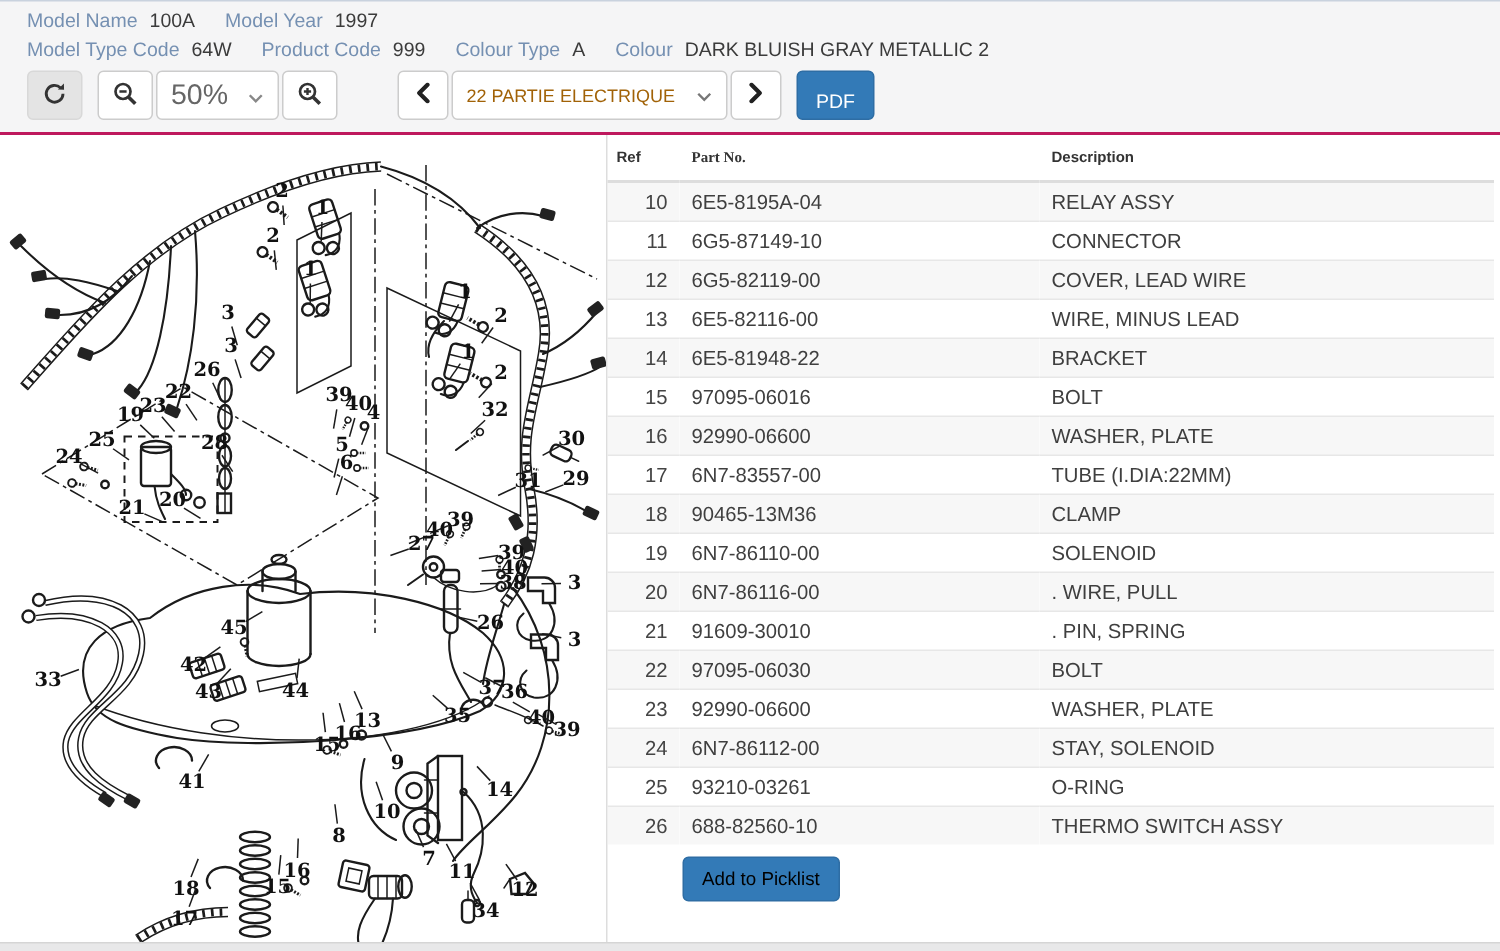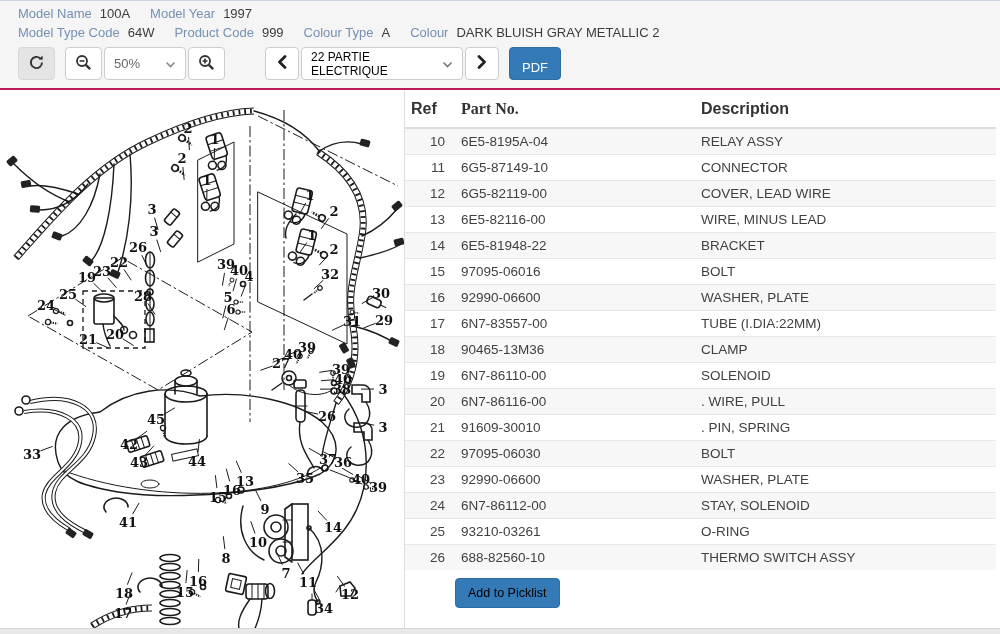--- a/index.html
+++ b/index.html
@@ -25,39 +25,39 @@
     border-radius:4px; display:flex; align-items:center; justify-content:center;
     padding:0 9px; cursor:pointer;
   }
   .tb-btn.gray { background:#e4e4e4; border-color:#d8d8d8; }
   .tb-group { display:flex; gap:2px; }
   .g1 { margin-left:10px; }
   .g2 { margin-left:40px; }
   .tb-select {
     height:33px; background:#fff; border:1px solid #ccc; border-radius:4px;
     display:flex; align-items:center; justify-content:space-between;
-    padding:0 9px; cursor:pointer; color:#666; font-size:13px;
+    padding:0 9px; cursor:pointer; color:#666; font-size:19px;
   }
   .tb-select.zoom { width:82px; }
-  .tb-select.section { width:162px; font-size:12px; color:#000000; }
+  .tb-select.section { width:184px; font-size:12px; color:#a16207; }
   .btn-primary {
     height:33px; margin-left:10px; padding:12px 12px;
     background:#337ab7; border:1px solid #2e6da4; border-radius:4px;
     color:#fff; font-size:13px; cursor:pointer;
     font-family:"Liberation Sans", sans-serif;
   }
   
   .content { display:flex; height:538px; }
   .diagram-pane { width:405px; border-right:1px solid #ddd; background:#fff; }
   .diagram-pane svg { display:block; }
   .table-pane { flex:1; padding-right:4px; }
   table.parts { width:100%; border-collapse:collapse; font-size:13.5px; color:#3f3f3f; table-layout:fixed; }
   table.parts th {
     text-align:left; font-weight:bold; color:#333;
-    padding:10px 8px 9px; border-bottom:2px solid #ddd; font-size:16px;
+    padding:10px 8px 9px; border-bottom:2px solid #ddd; font-size:10px;
   }
   table.parts th.c-ref { width:48px; padding-left:6px; }
   table.parts th.c-part { width:240px;font-family:Liberation Serif, serif; }
   table.parts td { padding:5px 8px 5px; border-top:1px solid #e7e7e7; overflow:hidden; white-space:nowrap; }
   table.parts tbody tr:first-child td { border-top:none; }
   table.parts tbody tr:nth-child(odd) { background:#f7f7f7; }
   td.ref { text-align:right; padding-right:13px; color:#444; }
   .table-footer { padding:8px 0 0 50px; }
   .btn-picklist {
     background:#337ab7; border:1px solid #2e6da4; border-radius:4px;

